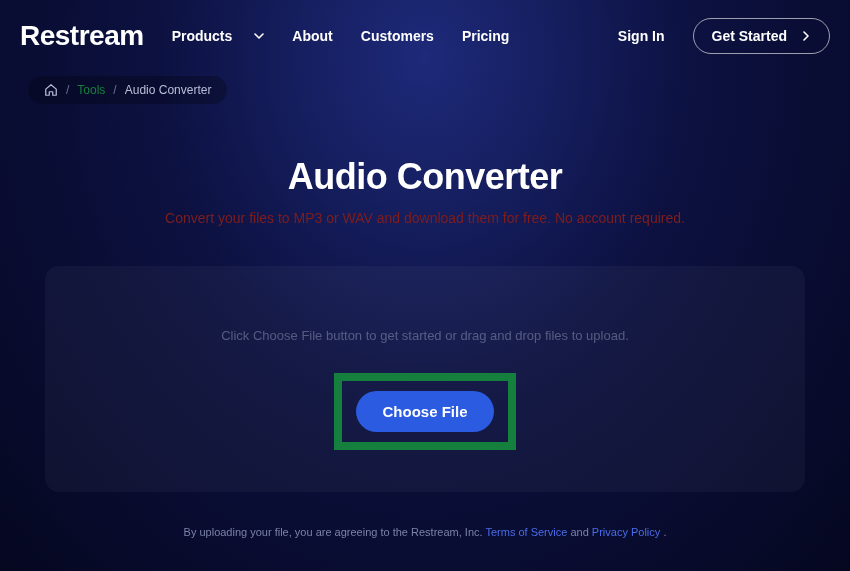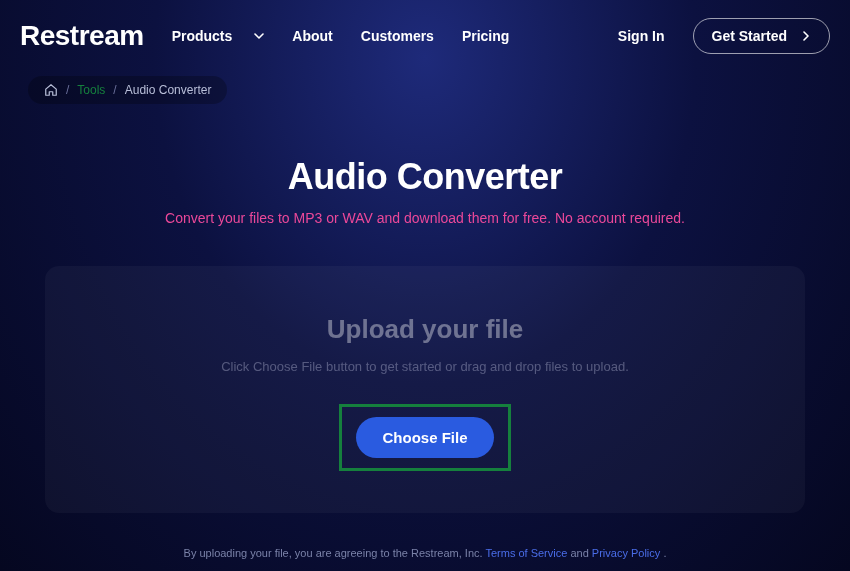--- a/index.html
+++ b/index.html
@@ -74,21 +74,21 @@
   margin-top: 52px;
 }
 .hero h1 {
   font-size: 36px;
   font-weight: 900;
   letter-spacing: -0.5px;
 }
 .hero p {
   margin-top: 12px;
   font-size: 14px;
-  color: #ec4899;
+  color: #7f1d1d;
 }
 .panel {
   margin: 40px auto 0 auto;
   width: 760px;
   background: rgba(255,255,255,0.04);
   border-radius: 14px;
   padding: 48px 20px 42px 20px;
   text-align: center;
 }
 .panel h2 {
@@ -97,21 +97,21 @@
   color: rgba(255,255,255,0.38);
 }
 .panel p {
   margin-top: 14px;
   font-size: 13px;
   color: rgba(205,210,235,0.35);
 }
 .choose-wrap {
   margin: 30px auto 0 auto;
   display: inline-block;
-  border: 3px solid #15803d;
+  border: 8px solid #15803d;
   padding: 10px 14px;
 }
 .choose-btn {
   background: #2a5be0;
   color: #fff;
   font-weight: 700;
   font-size: 15px;
   border: none;
   border-radius: 22px;
   padding: 12px 26px;
@@ -163,21 +163,20 @@
     <span class="current">Audio Converter</span>
   </div>
 </div>
 
 <div class="hero">
   <h1>Audio Converter</h1>
   <p>Convert your files to MP3 or WAV and download them for free. No account required.</p>
 </div>
 
 <div class="panel">
-  <h2>Upload your file</h2>
   <p>Click Choose File button to get started or drag and drop files to upload.</p>
   <div class="choose-wrap">
     <button class="choose-btn">Choose File</button>
   </div>
 </div>
 
 <div class="footer">
   <span>By uploading your file, you are agreeing to the Restream, Inc. </span>
   <span class="link">Terms of Service</span>
   <span> and </span>

